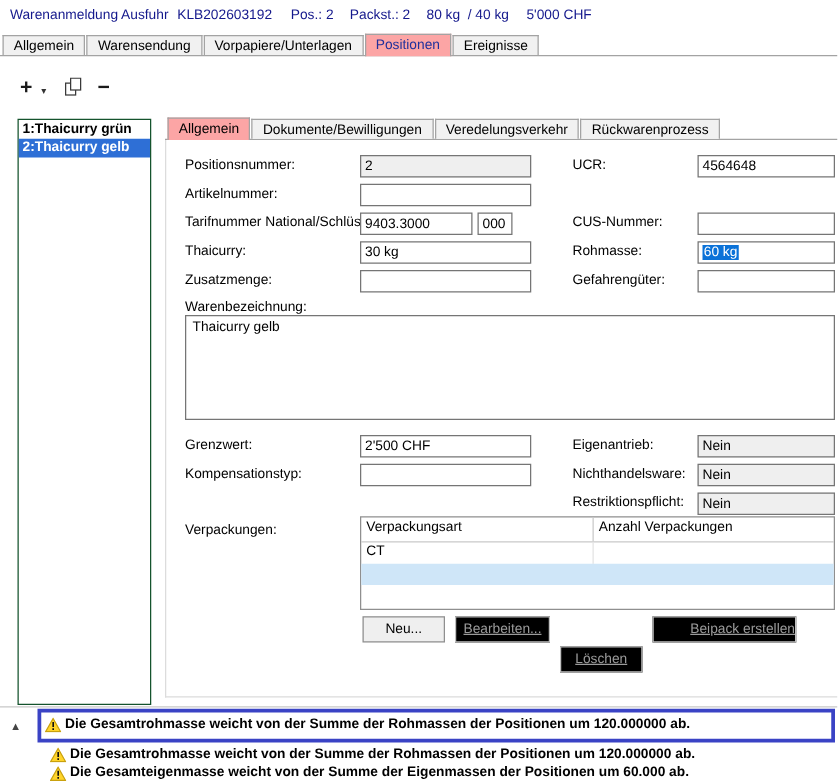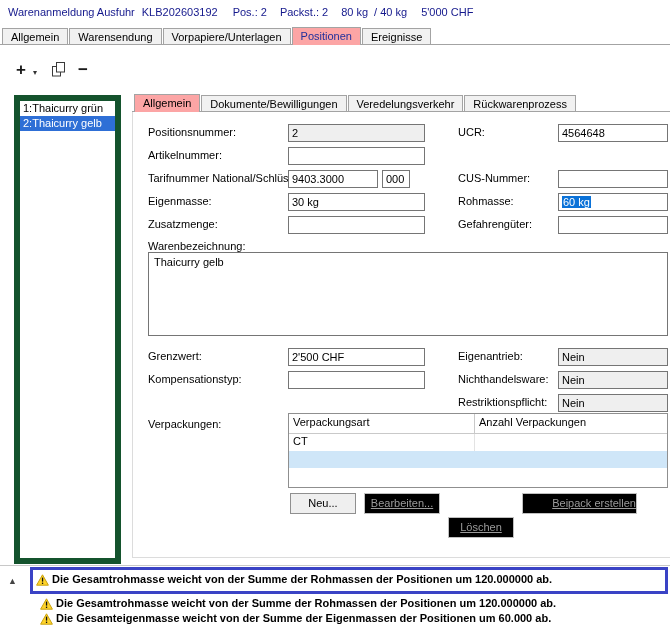--- a/index.html
+++ b/index.html
@@ -25,21 +25,21 @@
     box-sizing:border-box;height:16px;margin-bottom:1px;margin-right:1px;
     border:1px solid #a3a3a3;border-bottom:none;background:#f1f1f1;
     padding:2px 8px 0 8px;white-space:nowrap;cursor:default;
   }
   .tab.selected{height:18px;margin-bottom:0;background:#fca5a5;}
   .tabbar.outer .tab.selected{color:#20309c;}
   
   .tbglyph{position:absolute;font-weight:bold;font-size:17px;line-height:17px;color:#1a1a1a;cursor:default;}
   .tbcaret{position:absolute;font-size:8px;color:#333;cursor:default;}
   
-  .listbox{position:absolute;border:6px solid #14532d;background:#fff;box-sizing:border-box;}
+  .listbox{position:absolute;border:1px solid #14532d;background:#fff;box-sizing:border-box;font-weight:bold;}
   .listitem{height:15px;line-height:15px;padding:0 3px;white-space:nowrap;overflow:hidden;}
   .listitem.selected{background:#2e6fd6;color:#fff;}
   
   .panel{position:absolute;border-left:1px solid #dcdcdc;border-bottom:1px solid #dcdcdc;background:#fff;box-sizing:border-box;}
   
   .label{position:absolute;white-space:nowrap;}
   .field{
     position:absolute;height:18px;box-sizing:border-box;border:1px solid #757575;
     background:#fff;line-height:16px;padding:0 3px;overflow:hidden;white-space:nowrap;
   }
@@ -111,21 +111,21 @@
   <div class="tab">Veredelungsverkehr</div>
   <div class="tab">Rückwarenprozess</div>
 </div>
 <div class="panel" style="left:132px;top:112px;width:538px;height:446px;"></div>
 
 <div class="label" style="left:148px;top:126px;">Positionsnummer:</div>
 <div class="label" style="left:458px;top:126px;">UCR:</div>
 <div class="label" style="left:148px;top:149px;">Artikelnummer:</div>
 <div class="label" style="left:148px;top:172px;">Tarifnummer National/Schlüssel:</div>
 <div class="label" style="left:458px;top:172px;">CUS-Nummer:</div>
-<div class="label" style="left:148px;top:195px;">Eigenmasse:</div>
+<div class="label" style="left:148px;top:195px;">Thaicurry:</div>
 <div class="label" style="left:458px;top:195px;">Rohmasse:</div>
 <div class="label" style="left:148px;top:218px;">Zusatzmenge:</div>
 <div class="label" style="left:458px;top:218px;">Gefahrengüter:</div>
 <div class="label" style="left:148px;top:240px;">Warenbezeichnung:</div>
 <div class="label" style="left:148px;top:350px;">Grenzwert:</div>
 <div class="label" style="left:458px;top:350px;">Eigenantrieb:</div>
 <div class="label" style="left:148px;top:373px;">Kompensationstyp:</div>
 <div class="label" style="left:458px;top:373px;">Nichthandelsware:</div>
 <div class="label" style="left:458px;top:396px;">Restriktionspflicht:</div>
 <div class="label" style="left:148px;top:418px;">Verpackungen:</div>

